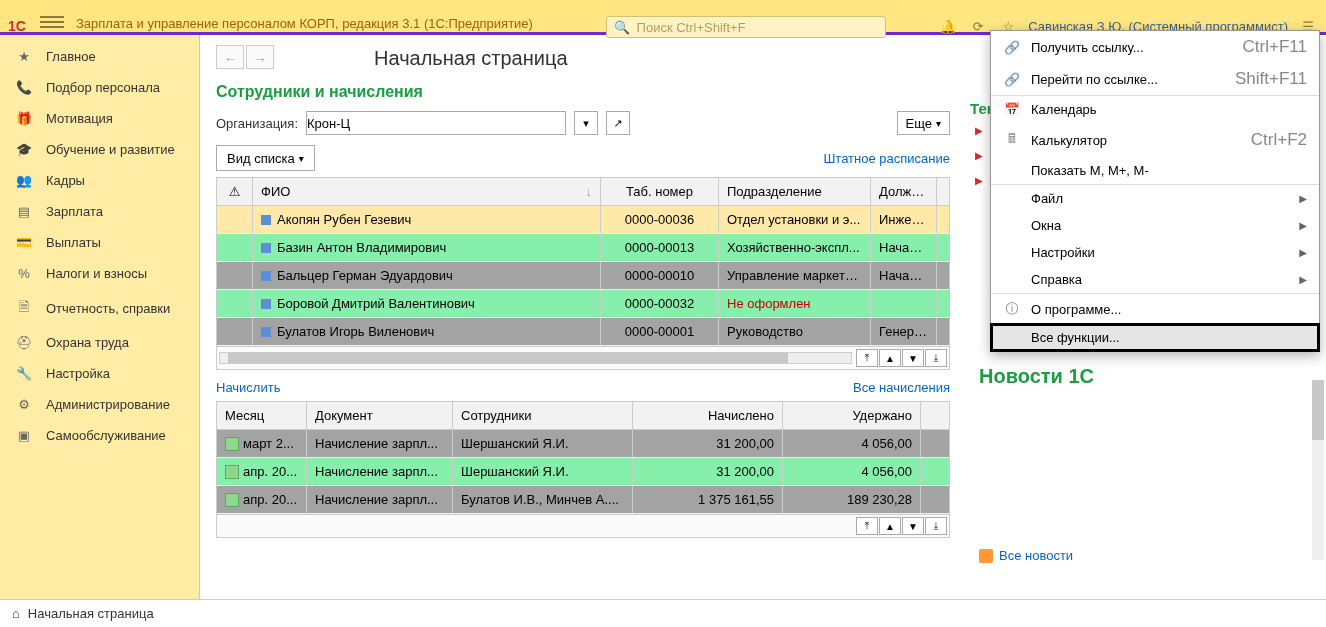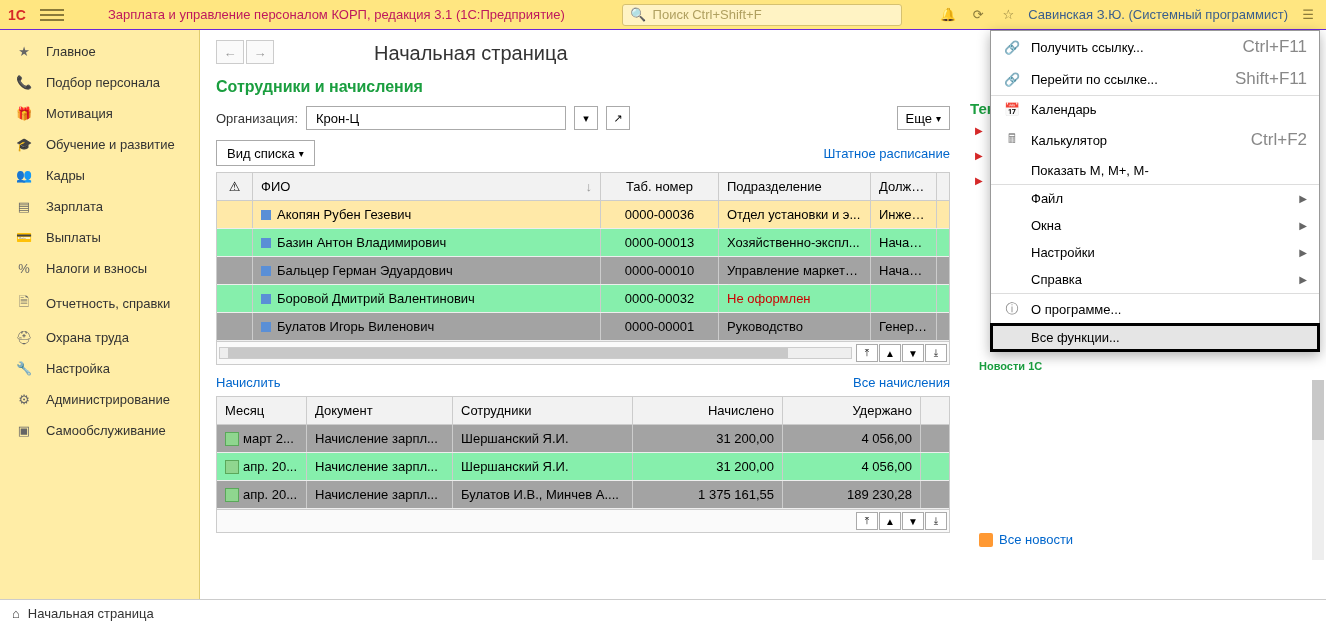--- a/index.html
+++ b/index.html
@@ -1,23 +1,23 @@
 <!DOCTYPE html>
 <html><head>
 <meta charset="utf-8">
 <style>
 * { box-sizing: border-box; margin: 0; padding: 0; font-family: Arial, sans-serif; font-size: 13px; }
 body { width: 1326px; height: 627px; overflow: hidden; background: #fff; }
 
 
-.topbar { height: 30px; background: #ffe681; display: flex; align-items: center; padding: 0 8px; border-bottom: 1px solid #6d28d9; }
+.topbar { height: 30px; background: #ffe681; display: flex; align-items: flex-start; padding: 16px 8px; border-bottom: 3px solid #6d28d9; }
 .logo { width: 24px; height: 20px; color: #d62929; font-weight: bold; font-size: 14px; margin-right: 8px; display: flex; align-items: center; }
 .burger { width: 24px; display: flex; flex-direction: column; gap: 3px; margin-right: 12px; cursor: pointer; }
 .burger span { height: 2px; background: #8a7a3a; }
-.app-title { color: #be185d; flex: 0 0 auto; margin-right: 20px; margin-left: 32px; }
+.app-title { color: #a16207; flex: 0 0 auto; margin-right: 20px; }
 .search-box { margin-left: auto; margin-right: auto; width: 280px; height: 22px; background: #fff3c4; border: 1px solid #d6c170; border-radius: 3px; display: flex; align-items: center; padding: 0 6px; color: #999; gap: 4px; }
 .top-icons { display: flex; align-items: center; gap: 10px; color: #8a7a3a; }
 .top-icons .user { color: #3a5e8c; cursor: pointer; }
 .ico { display: inline-flex; align-items: center; justify-content: center; width: 20px; height: 20px; }
 
 
 .layout { display: flex; height: calc(627px - 30px - 28px); }
 .sidebar { width: 200px; background: #ffeda6; border-right: 1px solid #e0cc70; padding-top: 6px; height: 569px; }
 .sidebar-item { display: flex; align-items: center; gap: 12px; padding: 8px 14px; color: #333; cursor: pointer; }
 .sidebar-item .sico { width: 20px; display: flex; justify-content: center; color: #666; }
@@ -27,21 +27,21 @@
 
 
 .main { flex: 1; padding: 10px 16px; overflow: hidden; position: relative; }
 .nav-arrows { display: flex; gap: 2px; margin-bottom: 2px; }
 .nav-arrows button { width: 28px; height: 24px; border: 1px solid #ccc; background: #fafafa; cursor: pointer; color: #999; }
 .page-header { display: flex; align-items: center; gap: 20px; margin-bottom: 12px; }
 .page-header h1 { font-size: 20px; font-weight: normal; color: #333; margin-left: 80px; }
 .section-title { color: #1a9e3f; font-size: 16px; font-weight: bold; margin: 8px 0 10px; }
 .org-row { display: flex; align-items: center; gap: 8px; margin-bottom: 10px; }
 .org-row label { color: #333; }
-.org-input { flex: 0 0 260px; height: 24px; border: 1px solid #aaa; padding: 0 9px; display: flex; align-items: center; justify-content: space-between; }
+.org-input { flex: 0 0 260px; height: 24px; border: 1px solid #aaa; padding: 0 0; display: flex; align-items: center; justify-content: space-between; }
 .sq-btn { width: 24px; height: 24px; border: 1px solid #aaa; background: #fff; display: flex; align-items: center; justify-content: center; cursor: pointer; font-size: 11px; }
 .more-btn { margin-left: auto; height: 24px; border: 1px solid #aaa; padding: 0 8px; display: flex; align-items: center; gap: 4px; cursor: pointer; background: #fff; }
 .toolbar-row { display: flex; align-items: center; margin-bottom: 6px; }
 .view-btn { height: 26px; border: 1px solid #aaa; padding: 12px 10px; display: flex; align-items: center; gap: 4px; cursor: pointer; background: #fff; }
 .link-right { margin-left: auto; color: #0066cc; cursor: pointer; }
 
 
 .tbl { border: 1px solid #ccc; width: 100%; }
 .tbl-h { display: flex; background: #f2f2f2; border-bottom: 1px solid #ccc; }
 .tbl-h .cell, .tbl-r .cell { padding: 6px 8px; border-right: 1px solid #ccc; overflow: hidden; white-space: nowrap; text-overflow: ellipsis; }
@@ -68,21 +68,21 @@
 .acc-tbl .c1 { width: 146px; }
 .acc-tbl .c2 { width: 180px; }
 .acc-tbl .c3 { width: 150px; text-align: right; }
 .acc-tbl .c4 { width: 138px; text-align: right; }
 .doc-ic { width: 14px; height: 14px; background: #8fd68f; border: 1px solid #5aa85a; }
 .acc-footer { display: flex; justify-content: flex-end; padding: 2px; border-top: 1px solid #ccc; background: #fafafa; gap: 1px; }
 .acc-footer button { width: 22px; height: 18px; border: 1px solid #aaa; background: #fff; font-size: 10px; cursor: pointer; }
 
 
 .right-panel { width: 360px; padding: 10px 12px; border-left: 1px solid transparent; }
-.right-panel h3 { color: #1a9e3f; font-size: 11px; font-weight: bold; margin-bottom: 10px; }
+.right-panel h3 { color: #1a9e3f; font-size: 20px; font-weight: bold; margin-bottom: 10px; }
 .red-tri { color: #d62929; margin-right: 6px; font-size: 10px; }
 .rss { color: #0066cc; cursor: pointer; margin-top: 160px; display: flex; align-items: center; gap: 6px; }
 .rss-ic { width: 14px; height: 14px; background: #ff9933; border-radius: 2px; }
 .right-scroll { position: absolute; right: 2px; top: 380px; height: 180px; width: 12px; background: #eee; }
 .right-scroll-thumb { position: absolute; top: 0; width: 12px; height: 60px; background: #c8c8c8; }
 
 
 .dropdown { position: absolute; top: 30px; right: 6px; width: 330px; background: #fff; border: 1px solid #999; box-shadow: 0 4px 12px rgba(0,0,0,.3); z-index: 100; }
 .dropdown .dd-item { display: flex; align-items: center; padding: 6px 12px; gap: 10px; cursor: pointer; }
 .dropdown .dd-sep { height: 1px; background: #ddd; }

